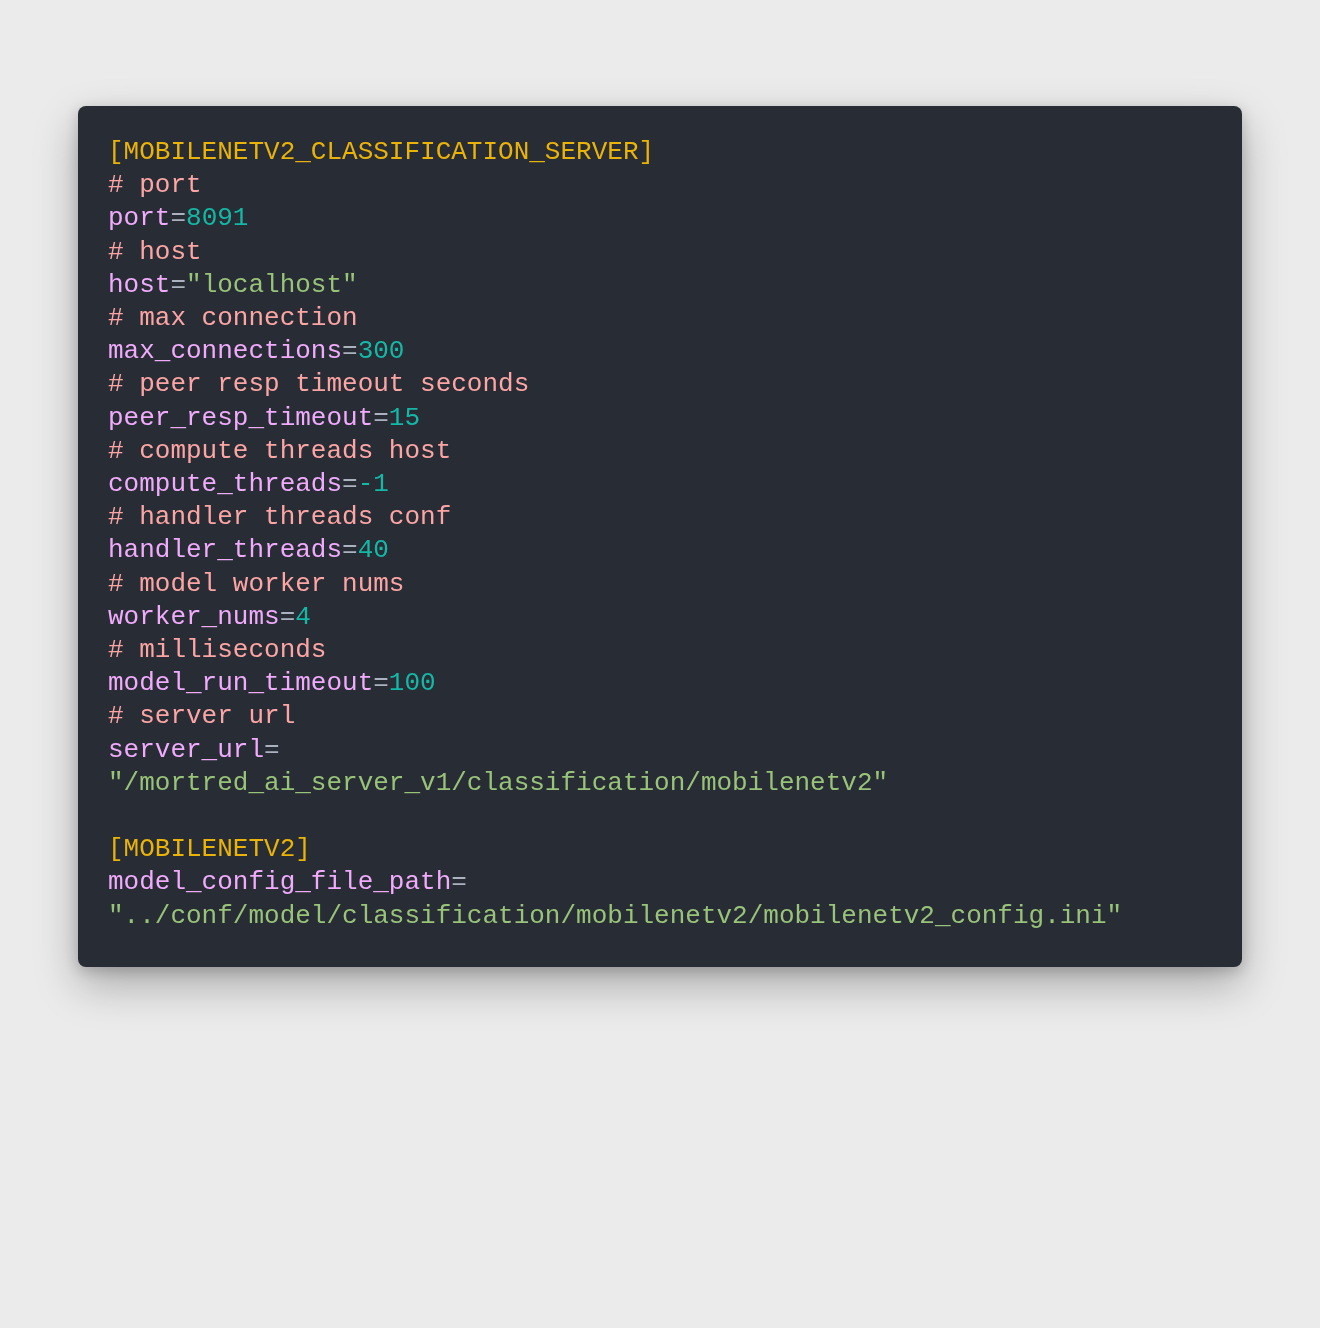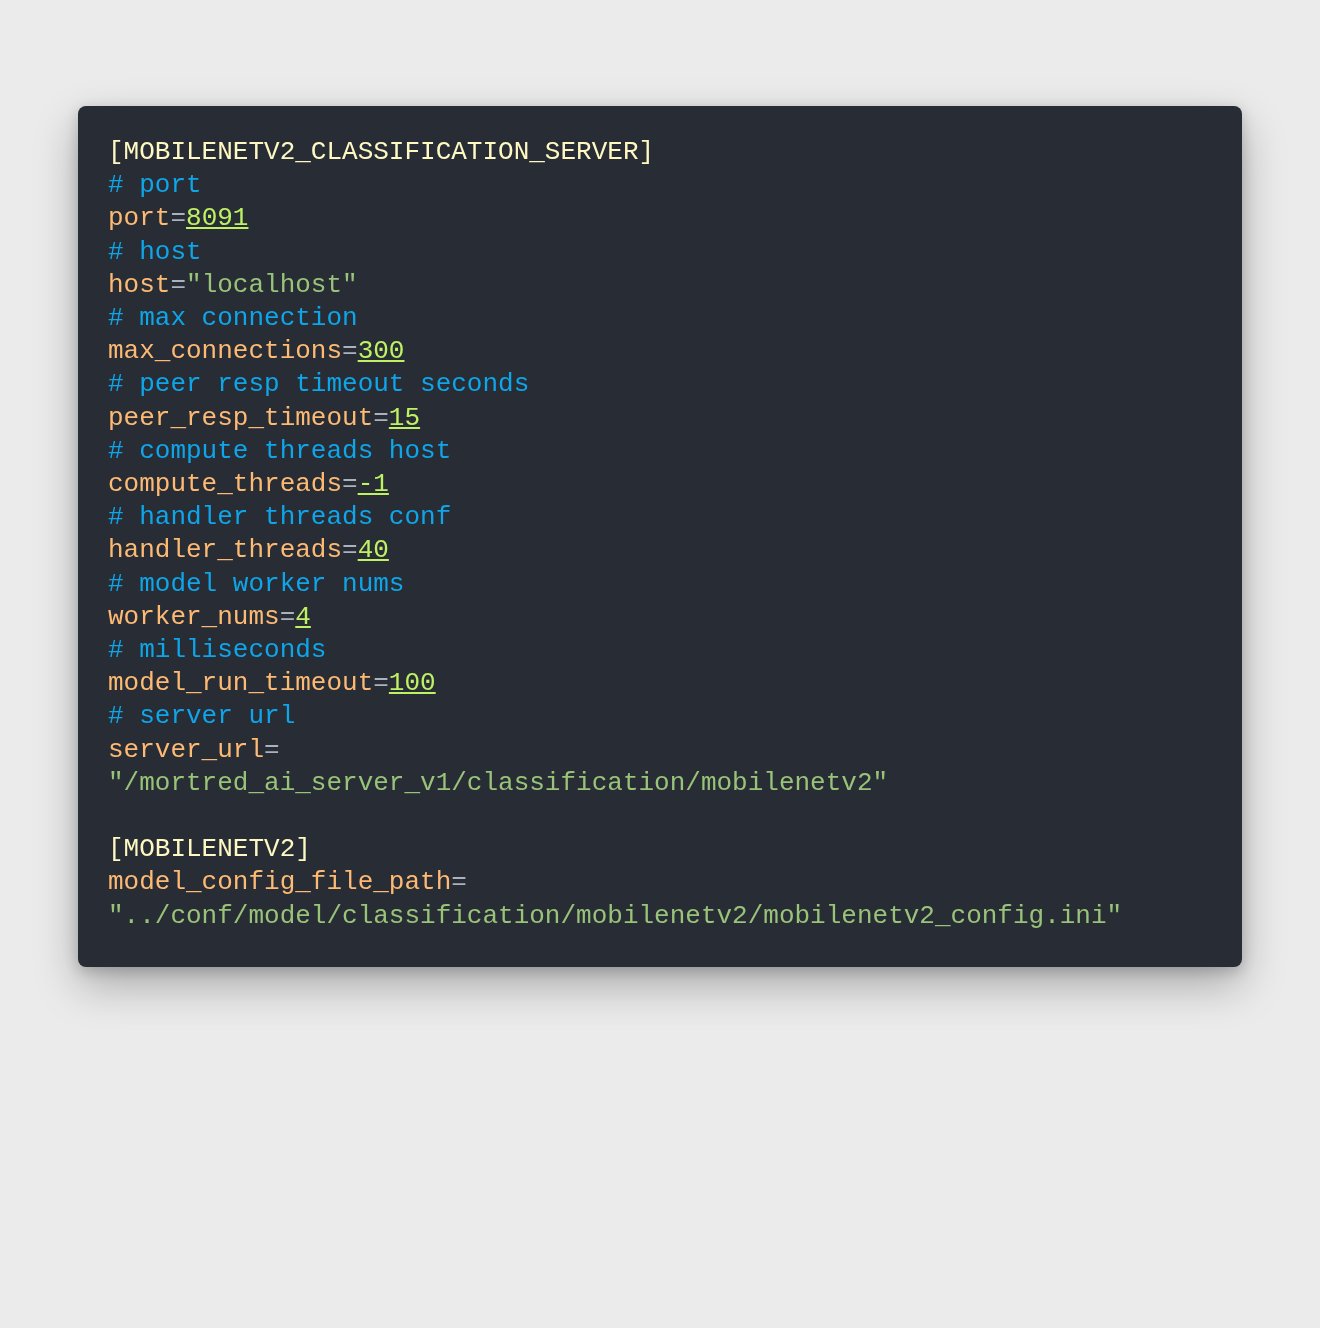--- a/index.html
+++ b/index.html
@@ -23,26 +23,26 @@
   }
   pre.code {
     margin: 0;
     white-space: pre-wrap;
     word-break: break-all;
     font-family: inherit;
     font-size: 26.0px;
     line-height: 33.2px;
     color: #abb2bf;
   }
-  .tok-section  { color: #fef9c3; }
-  .tok-comment  { color: #0ea5e9; }
-  .tok-key      { color: #fdba74; }
+  .tok-section  { color: #eab308; }
+  .tok-comment  { color: #fca5a5; }
+  .tok-key      { color: #f0abfc; }
   .tok-eq       { color: #abb2bf; }
   .tok-string   { color: #98c379; }
-  .tok-number   { color: #bef264; text-decoration: underline; }
+  .tok-number   { color: #14b8a6; }
 </style>
 </head>
 <body>
 
 <div class="code-card">
   <pre class="code" id="code-pre"><span class="tok-section">[MOBILENETV2_CLASSIFICATION_SERVER]</span>
 <span class="tok-comment"># port</span>
 <span class="tok-key">port</span><span class="tok-eq">=</span><span class="tok-number">8091</span>
 <span class="tok-comment"># host</span>
 <span class="tok-key">host</span><span class="tok-eq">=</span><span class="tok-string">"localhost"</span>

